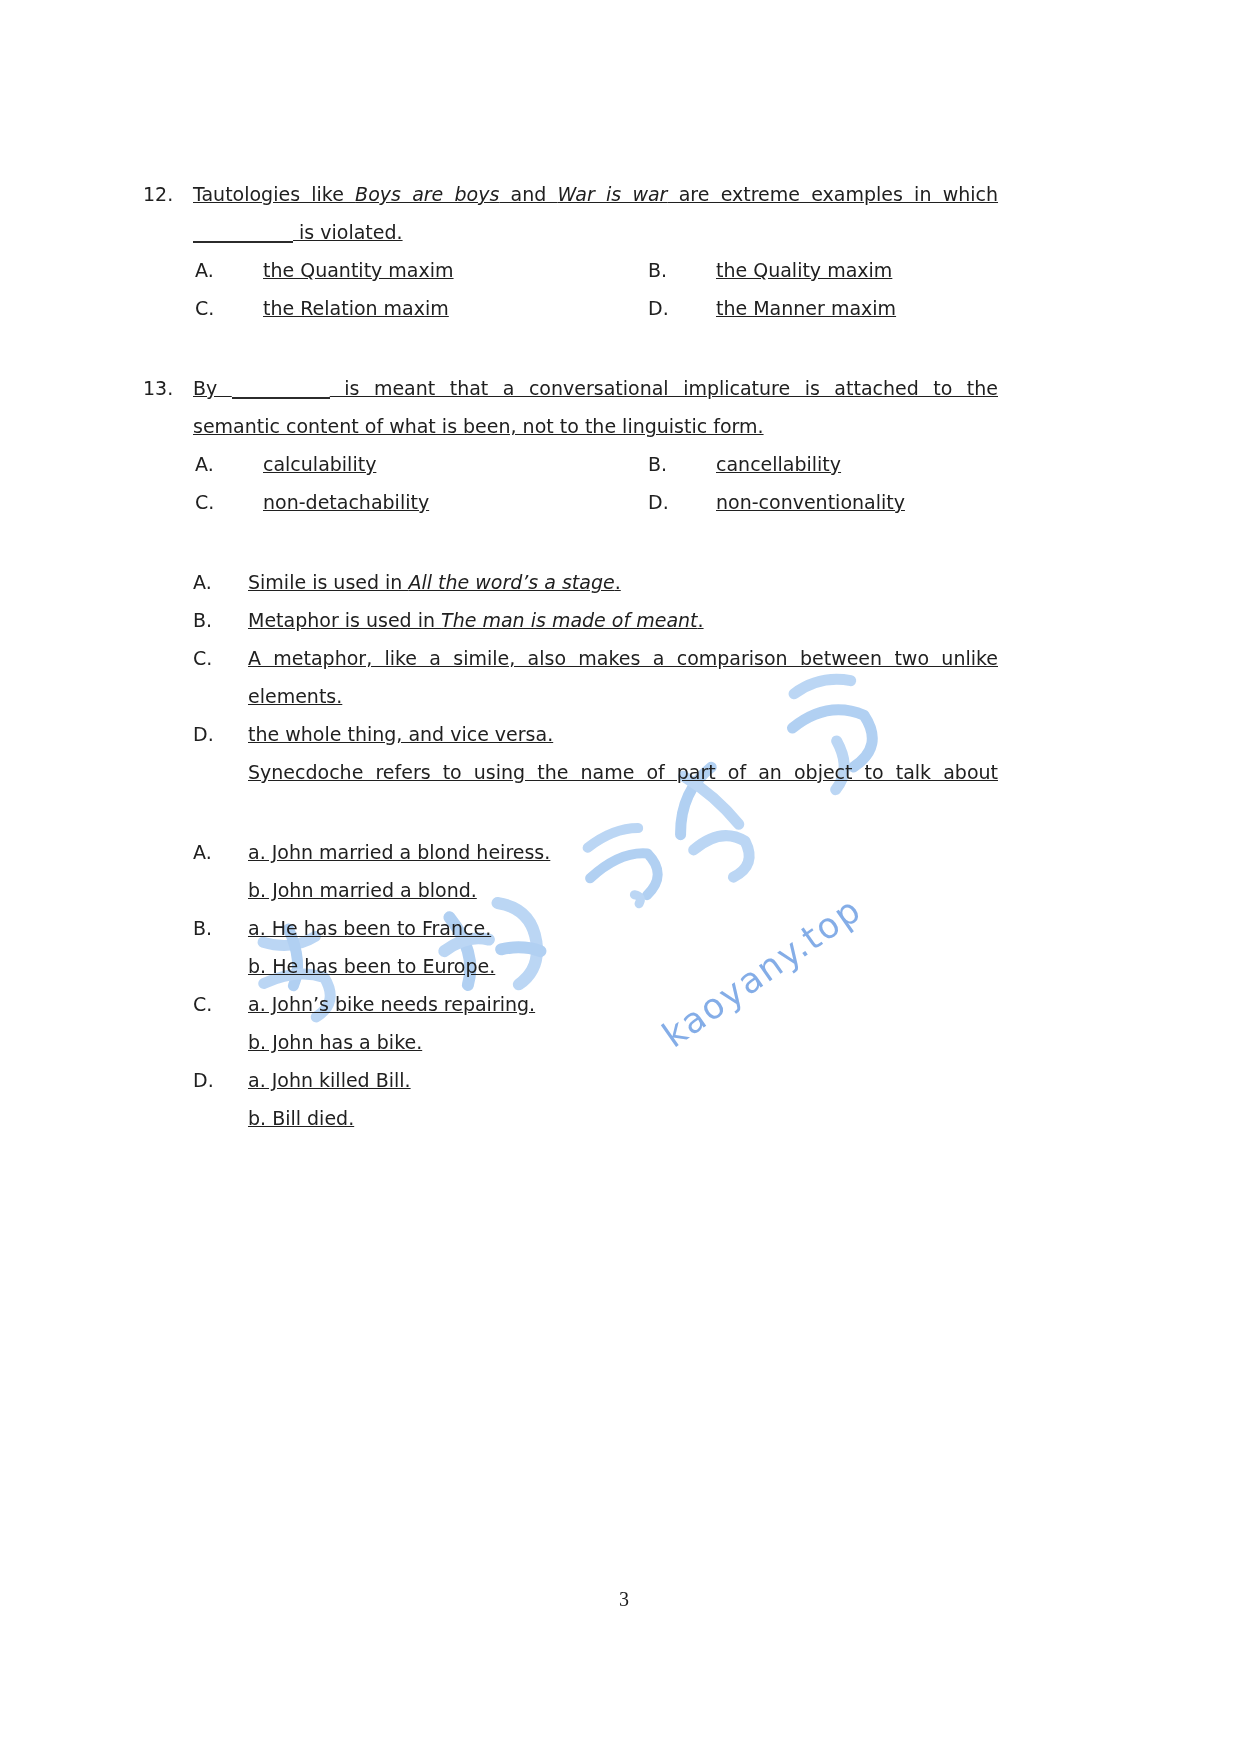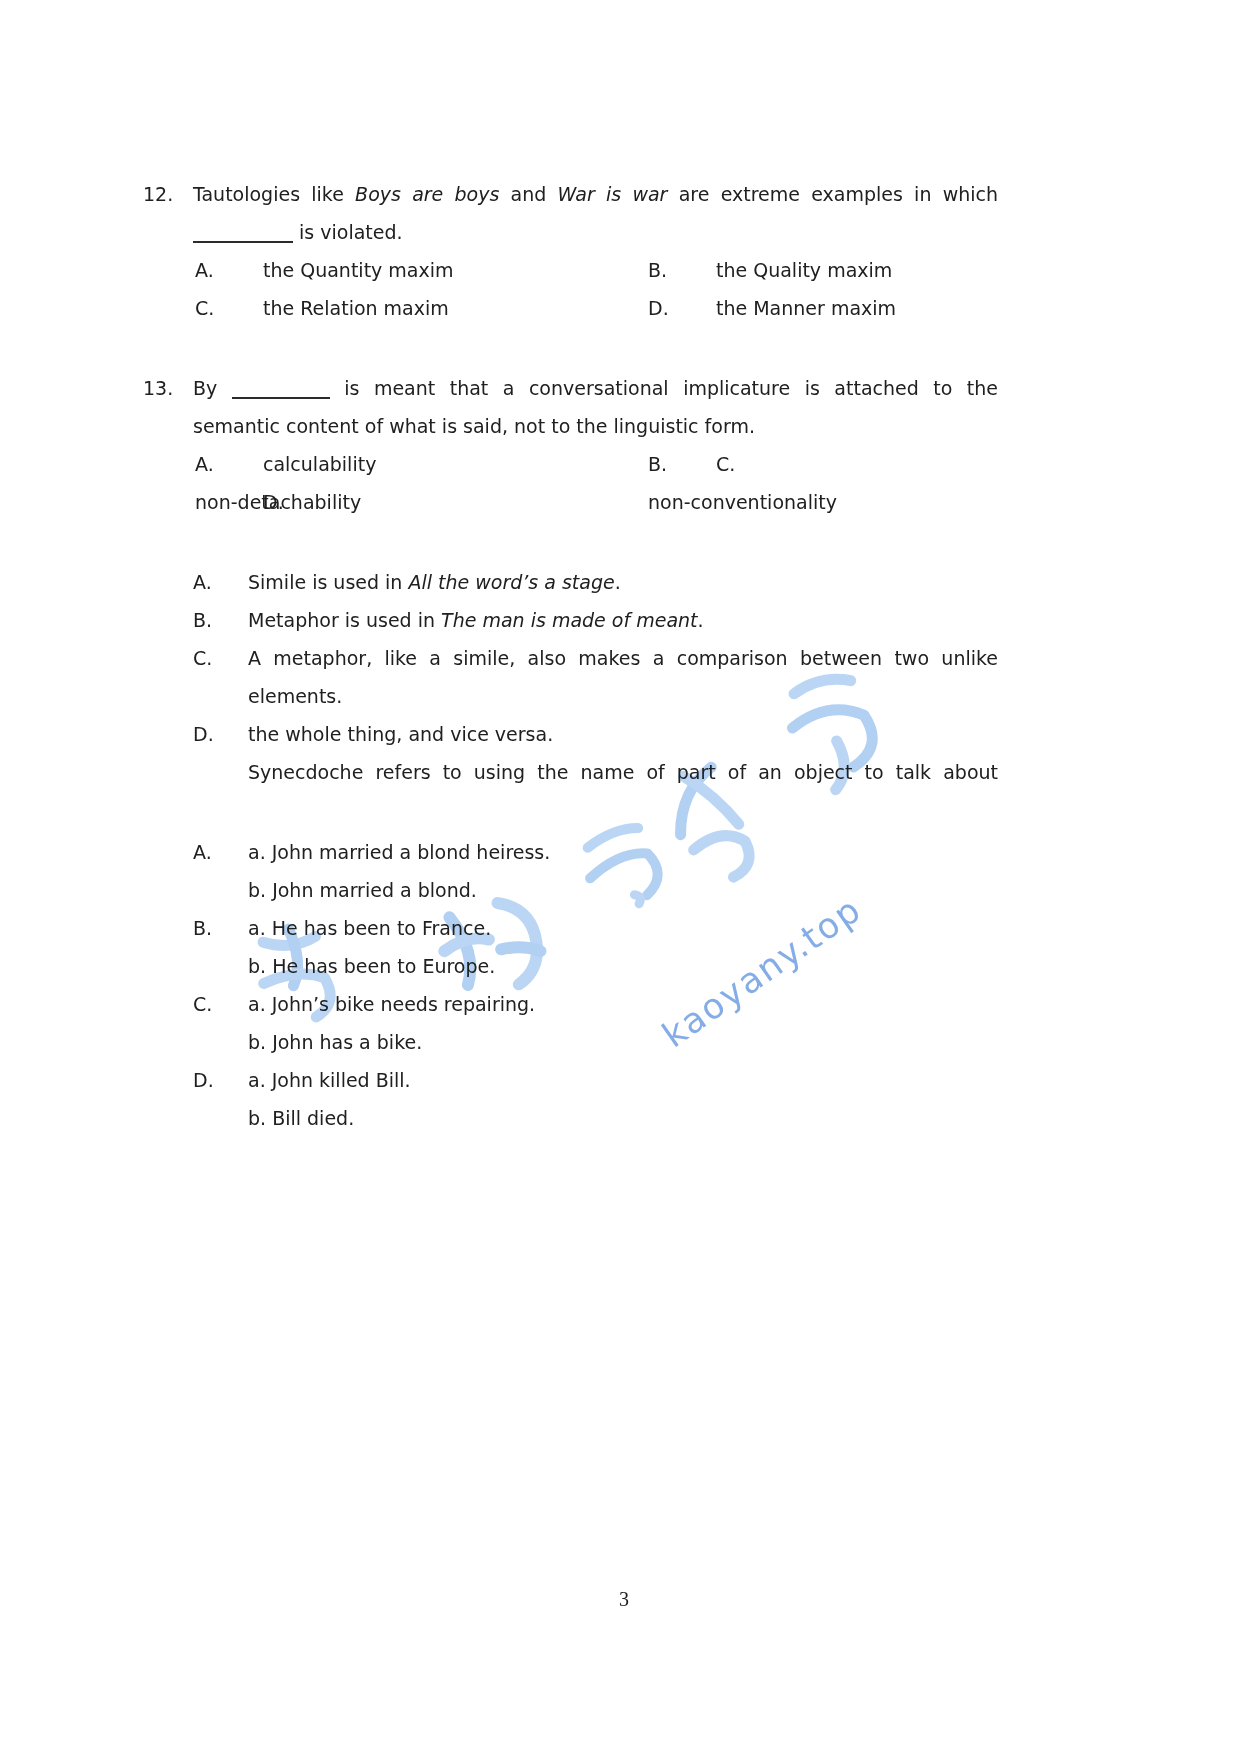--- a/index.html
+++ b/index.html
@@ -23,21 +23,21 @@
   
   .content{
     position:absolute;z-index:1;
     left:135px;top:175px;width:855px;
     font-size:19px;line-height:38px;margin-left:8px;
   }
   .q{margin-bottom:42px;}
   .qrow{display:flex;}
   .qnum{width:50px;flex:0 0 50px;}
   .stem{width:805px;}
-  .line{white-space:nowrap;}
+  .line{white-space:nowrap;text-decoration:underline;}
   .line.just{white-space:normal;text-align:justify;text-align-last:justify;}
   .it{font-style:italic;}
   .blank{
     display:inline-block;height:0;
     border-bottom:2px solid #2b2b2b;
     vertical-align:-4px;
   }
   .opts-grid{
     margin-left:52px;
     display:grid;
@@ -125,29 +125,32 @@
           <div class="otext">
             <div class="line"><span>the Manner maxim</span></div>
           </div>
         </div>
       </div>
       <div class="q">
         <div class="qrow">
           <div class="qnum">13.</div>
           <div class="stem">
             <div class="line just"><span>By </span><span class="blank" style="width: 98px;"></span><span> is meant that a conversational implicature is attached to the</span></div>
-            <div class="line"><span>semantic content of what is said, not to the linguistic form.</span></div>
+            <div class="line"><span>semantic content of what is been, not to the linguistic form.</span></div>
           </div>
         </div>
         <div class="opts-grid">
           <div class="letter">A.</div>
           <div class="otext colA">
             <div class="line"><span>calculability</span></div>
           </div>
           <div class="letter">B.</div>
+          <div class="otext">
+            <div class="line"><span>cancellability</span></div>
+          </div>
           <div class="letter">C.</div>
           <div class="otext colA">
             <div class="line"><span>non-detachability</span></div>
           </div>
           <div class="letter">D.</div>
           <div class="otext">
             <div class="line"><span>non-conventionality</span></div>
           </div>
         </div>
       </div>

